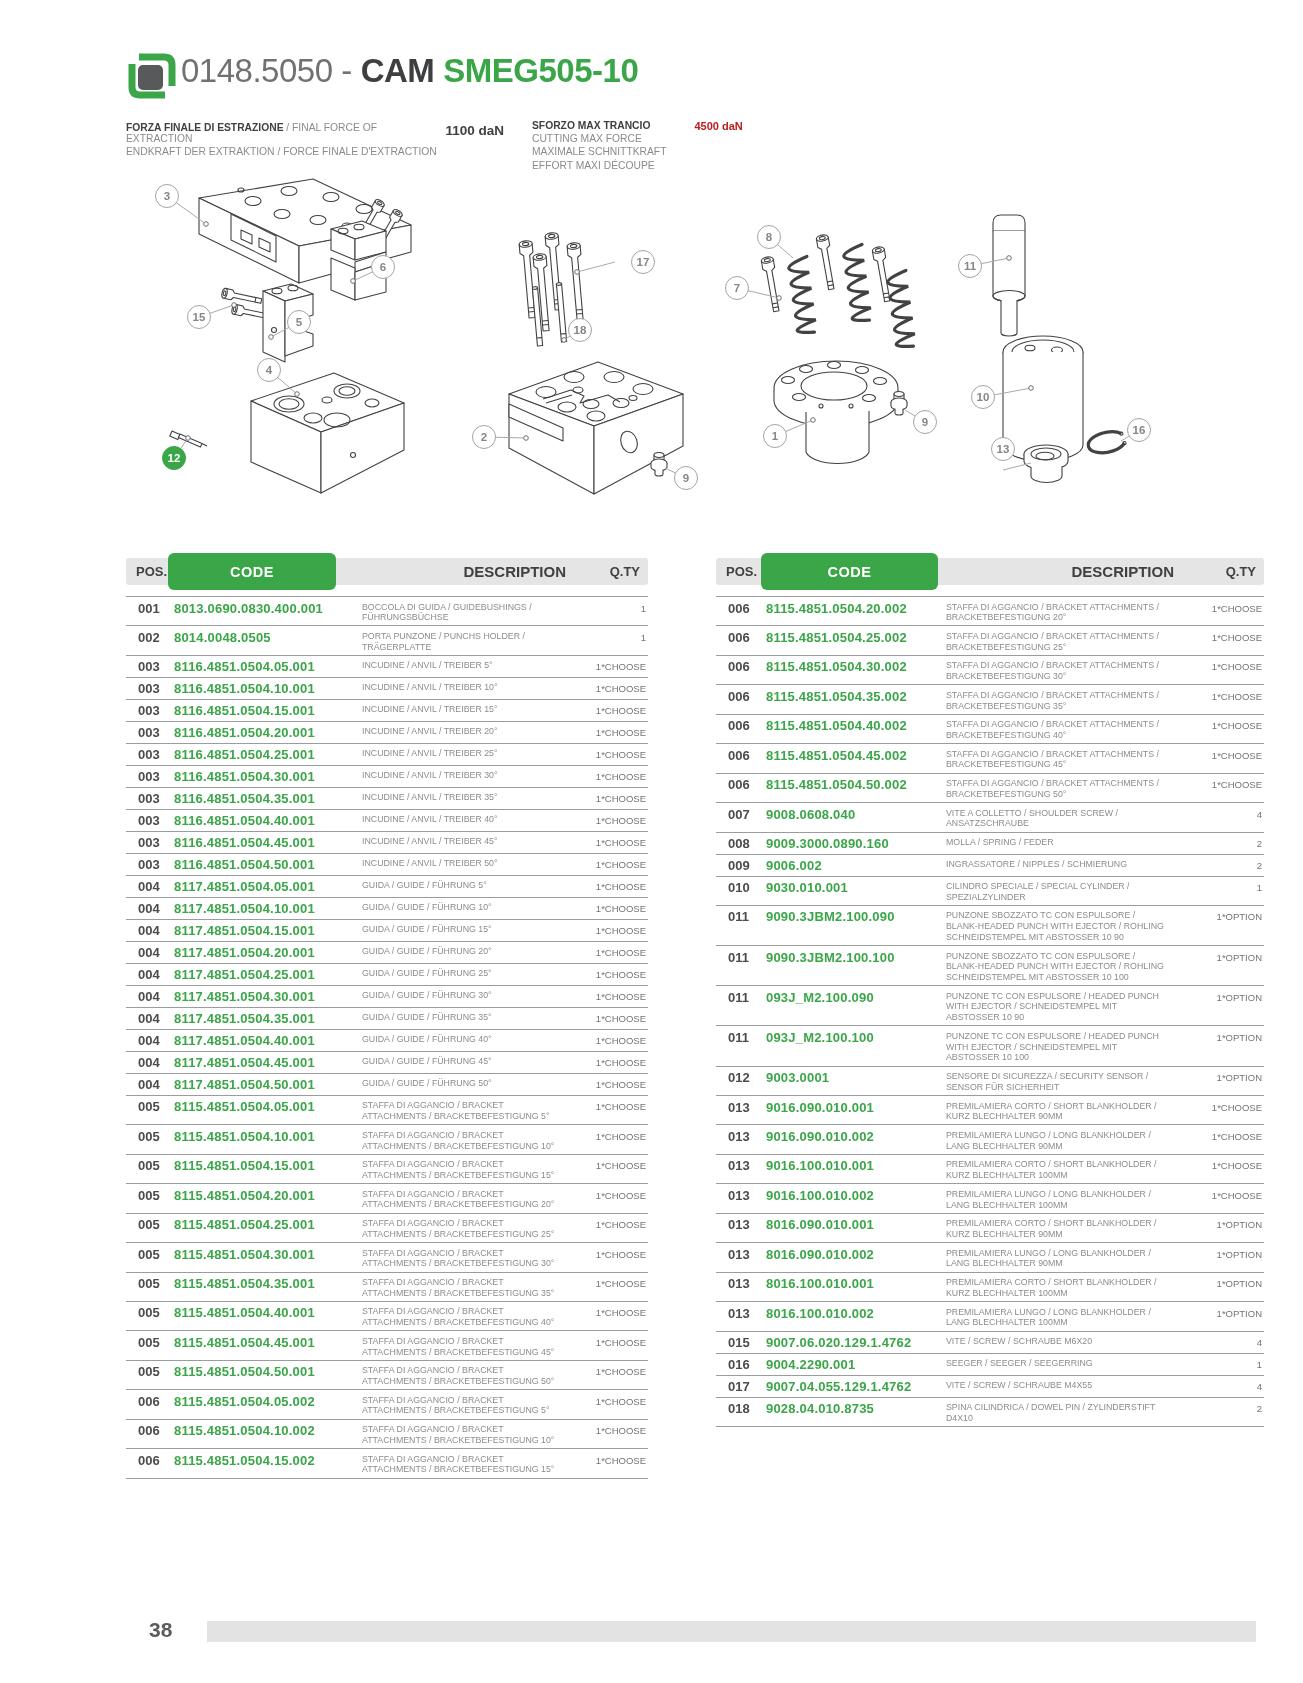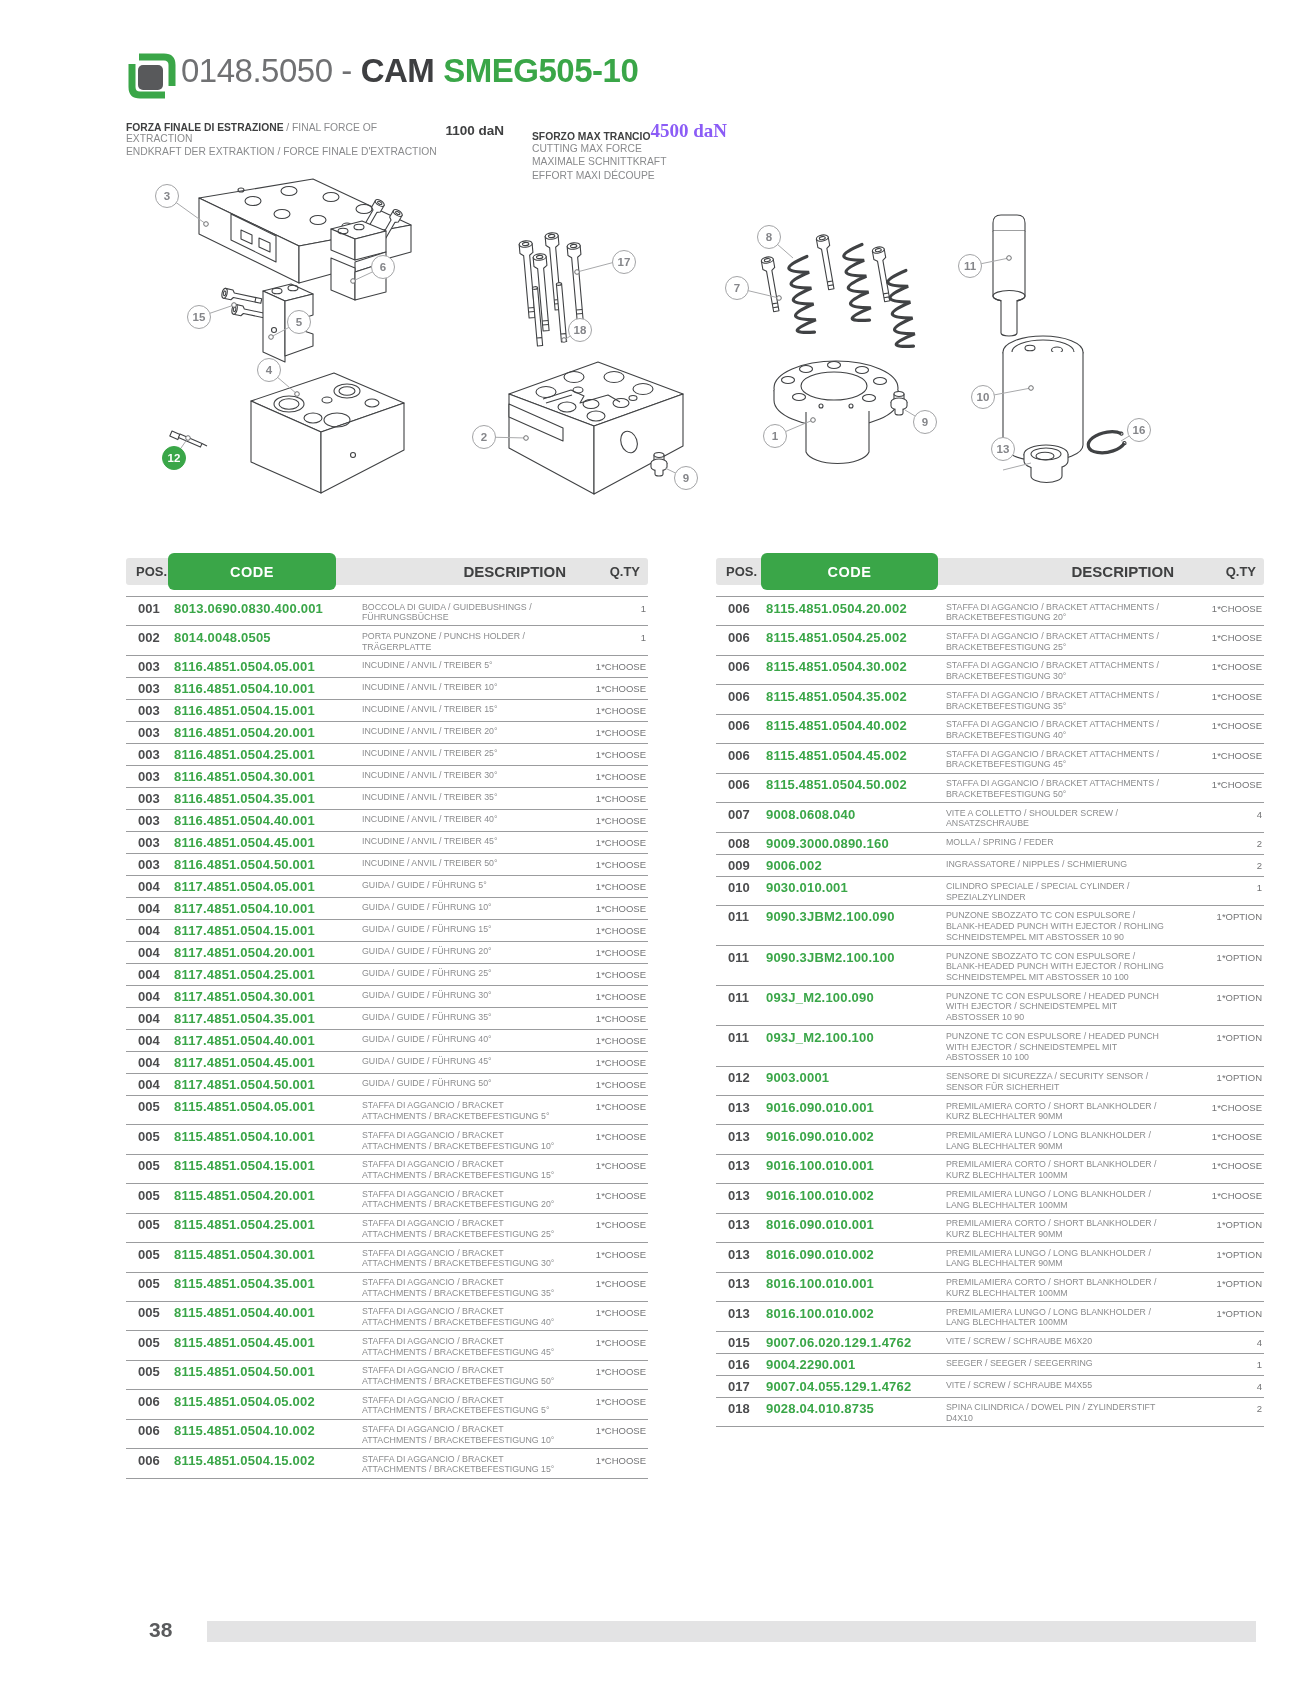--- a/index.html
+++ b/index.html
@@ -14,23 +14,23 @@
   
   .specs{position:absolute;left:95px;top:120px;display:flex;}
   .specs-left{width:378px;}
   .spec-row{display:flex;justify-content:space-between;padding:2px 0 4px;}
   .spec-row.first{border-bottom:1.3px solid #4a4b4d;margin-bottom:3px;}
   .spec-label .l1{font-size:10.3px;color:#8a8b8d;}
   .spec-label .l1 .b{color:#3f4041;font-weight:bold;}
   .spec-label .l2{font-size:10.3px;color:#8a8b8d;margin-top:2px;}
   .spec-value{font-size:13.5px;font-weight:bold;color:#3f4041;white-space:nowrap;padding-top:1px;}
   .specs-right{margin-left:28px;}
-  .sr-top{display:flex;align-items:flex-end;}
+  .sr-top{display:flex;gap:44px;align-items:flex-start;}
   .sr-label{font-size:10.3px;font-weight:bold;color:#3f4041;}
-  .sr-value{font-size:19px;font-weight:bold;color:#8b5cf6;font-family:Liberation Serif, serif;}
+  .sr-value{font-size:11px;font-weight:bold;color:#b91c1c;}
   .sr-line{font-size:10.3px;color:#8a8b8d;line-height:1.3;}
   
   .diagram{position:absolute;left:0;top:0;width:1303px;height:540px;}
   .diagram svg{position:absolute;left:0;top:0;}
   .ln{fill:#fff;stroke:#404244;stroke-width:1.1;stroke-linejoin:round;}
   .no{fill:none;stroke:#404244;stroke-width:1.1;stroke-linejoin:round;}
   .coil{fill:none;stroke:#404244;stroke-width:3.2;stroke-linecap:round;}
   .ld{stroke:#a8a9ab;stroke-width:1;}
   .dot{fill:#fff;stroke:#6e6f71;stroke-width:1;}
   .callout{position:absolute;width:22px;height:22px;border:1.5px solid #a3a4a6;border-radius:50%;
@@ -315,21 +315,21 @@
         <circle class="dot" cx="1000" cy="388" r="2.3"></circle>
       </g>
     </svg>
     <div id="callout-layer">
         <div class="callout" style="left: 136px; top: 196px;">3</div>
         <div class="callout" style="left: 352px; top: 267px;">6</div>
         <div class="callout" style="left: 168px; top: 317px;">15</div>
         <div class="callout" style="left: 268px; top: 322px;">5</div>
         <div class="callout" style="left: 238px; top: 370px;">4</div>
         <div class="callout green" style="left: 143px; top: 458px;">12</div>
-        <div class="callout" style="left: 593px; top: 262px;">17</div>
+        <div class="callout" style="left: 612px; top: 262px;">17</div>
         <div class="callout" style="left: 549px; top: 330px;">18</div>
         <div class="callout" style="left: 453px; top: 437px;">2</div>
         <div class="callout" style="left: 655px; top: 478px;">9</div>
         <div class="callout" style="left: 738px; top: 237px;">8</div>
         <div class="callout" style="left: 706px; top: 288px;">7</div>
         <div class="callout" style="left: 744px; top: 436px;">1</div>
         <div class="callout" style="left: 894px; top: 422px;">9</div>
         <div class="callout" style="left: 939px; top: 266px;">11</div>
         <div class="callout" style="left: 952px; top: 397px;">10</div>
         <div class="callout" style="left: 972px; top: 449px;">13</div>

